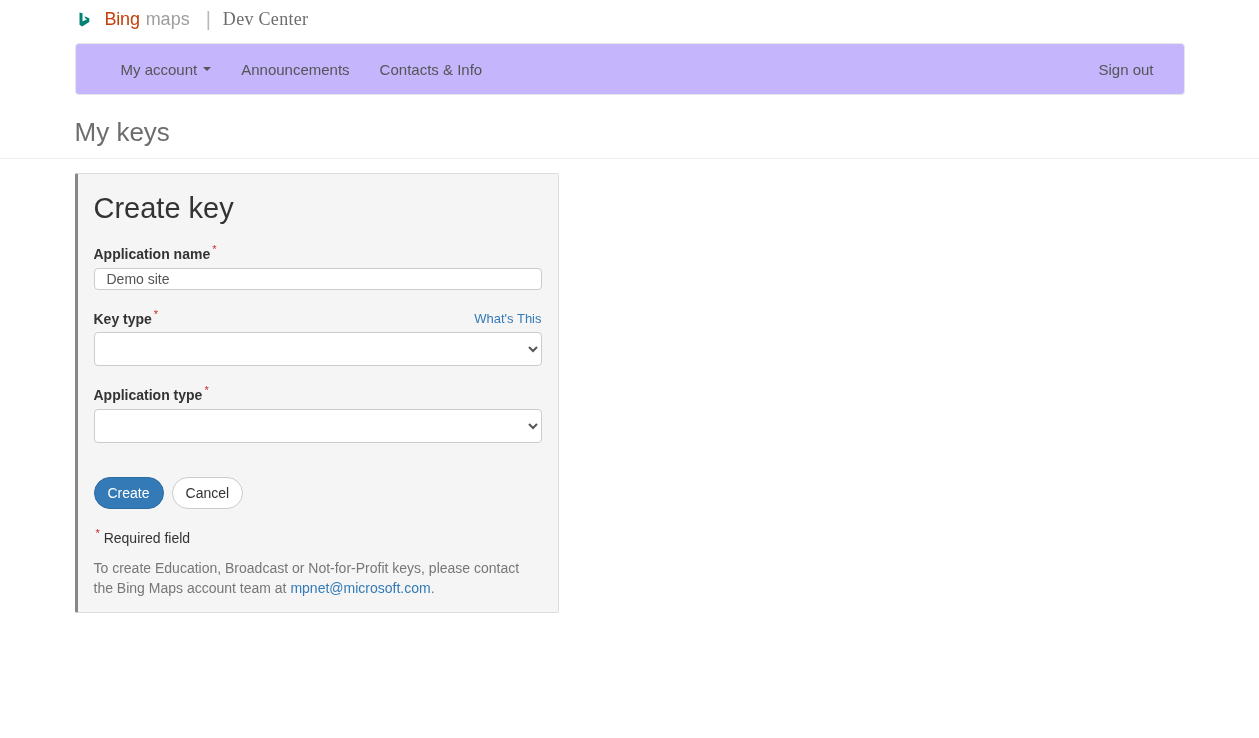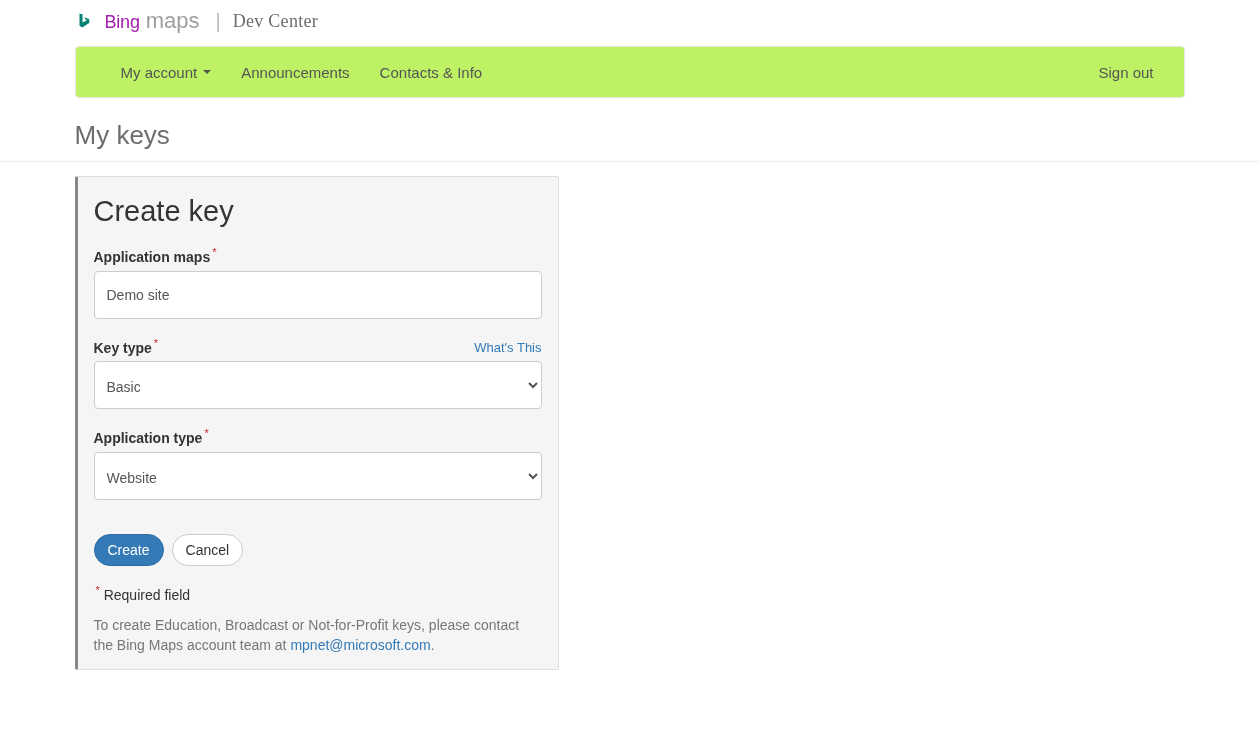--- a/index.html
+++ b/index.html
@@ -22,47 +22,47 @@
     align-items: center;
     gap: 10px;
   }
   .logo-b {
     display: inline-flex;
     align-items: center;
   }
   .logo-b svg { height: 20px; }
   .logo-text-bing {
     font-size: 18px;
-    color: #a21caf;
+    color: #c2410c;
     font-weight: 400;
     margin-left: 2px;
     letter-spacing: -0.2px;
   }
   .logo-text-maps {
-    font-size: 22px;
+    font-size: 18px;
     color: #9e9e9e;
     font-weight: 400;
     margin-left: 2px;
   }
   .logo-sep {
     color: #b9b9b9;
     font-size: 20px;
     margin: 0 2px 0 6px;
     font-weight: 300;
   }
   .logo-devcenter {
     font-family: Georgia, "Times New Roman", serif;
     font-size: 18px;
     color: #6d6d6d;
     letter-spacing: 0.3px;
   }
   
   .navbar {
     margin-top: 12px;
-    background-color: #bef264;
+    background-color: #c4b5fd;
     border: 1px solid #e7e7e7;
     border-radius: 4px;
   }
   .navbar-inner {
     display: flex;
     align-items: center;
     min-height: 50px;
     padding: 0 15px;
   }
   .nav-left {
@@ -135,21 +135,21 @@
     vertical-align: super;
     margin-left: 2px;
   }
   .help-link {
     color: #337ab7;
     font-size: 13px;
     cursor: pointer;
   }
   .form-control, .form-select {
     width: 100%;
-    height: 48px;
+    height: 22px;
     padding: 6px 12px;
     font-size: 14px;
     line-height: 1.42857143;
     color: #555;
     background-color: #fff;
     border: 1px solid #ccc;
     border-radius: 4px;
     font-family: inherit;
   }
   .form-select { padding: 16px 8px; }
@@ -241,21 +241,21 @@
 <div class="full-hr"></div>
 
 <div class="container">
 
   <div class="panel">
     <h2>Create key</h2>
 
     <div class="form-group">
       <div class="label-row">
         <div>
-          <span class="form-label">Application maps</span><span class="req">*</span>
+          <span class="form-label">Application name</span><span class="req">*</span>
         </div>
       </div>
       <input type="text" class="form-control" value="Demo site" style="">
     </div>
 
 
     <div class="form-group">
       <div class="label-row">
         <div>
           <span class="form-label">Key type</span><span class="req">*</span>

